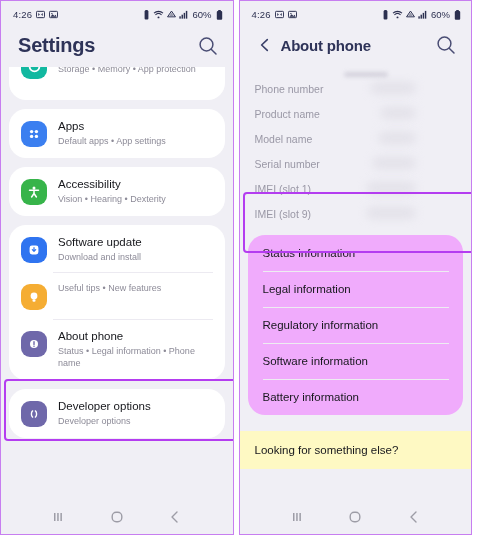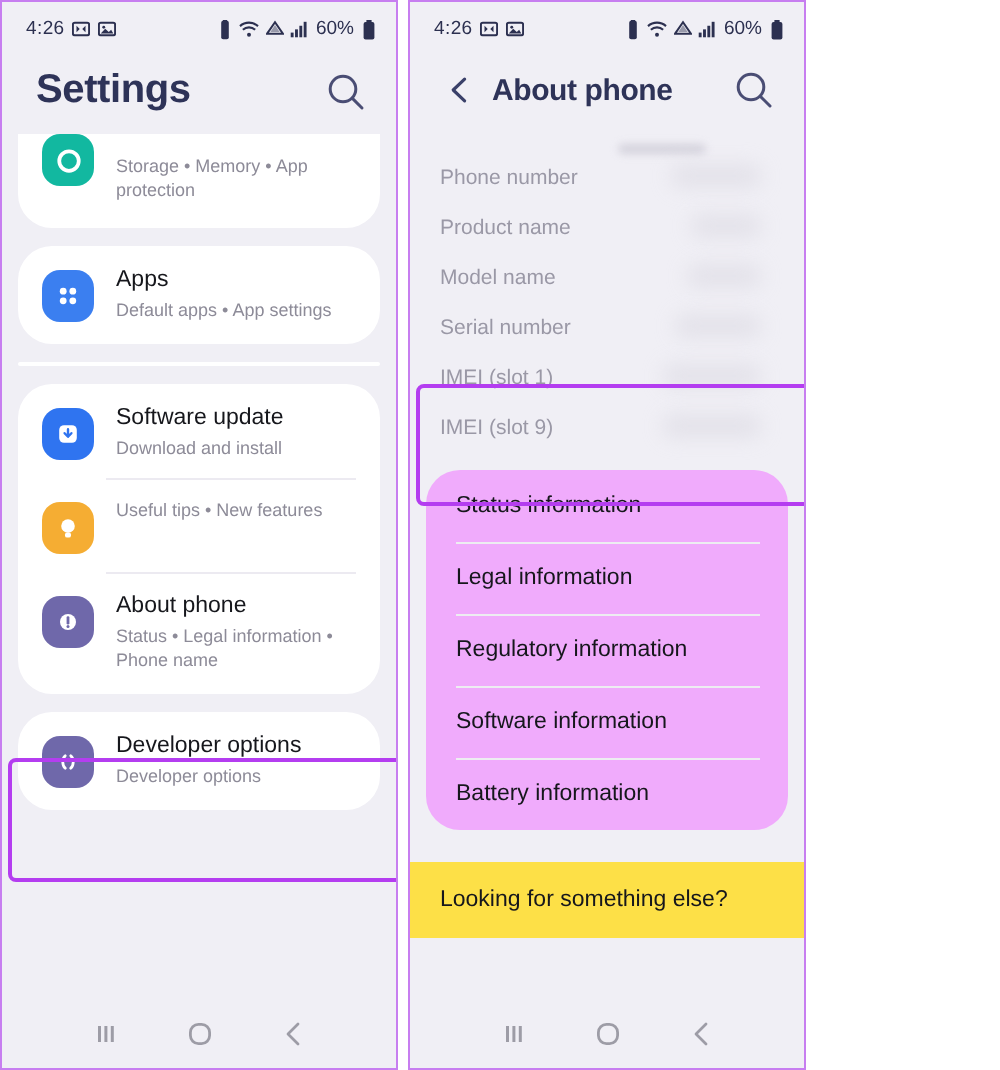--- a/index.html
+++ b/index.html
@@ -2,21 +2,21 @@
 <html><head>
 <meta charset="utf-8">
 <style>
   html,body{margin:0;padding:0;}
   body{
     width:500px;height:535px;
     background:#ffffff;
     font-family:"Liberation Sans", sans-serif;
     overflow:hidden;
   }
-  .stage{position:relative;width:403px;height:535px;display:flex;gap:5px;padding:0;box-sizing:border-box;}
+  .stage{position:relative;width:472px;height:535px;display:flex;gap:5px;padding:0;box-sizing:border-box;}
 
   .phone{
     position:relative;
     width:247px;height:535px;
     box-sizing:border-box;
     border:1.5px solid #c77ef0;
     background:#f0eff5;
     overflow:hidden;
     display:flex;flex-direction:column;
   }
@@ -72,21 +72,21 @@
   .ico{
     width:26px;height:26px;flex:0 0 26px;border-radius:9px;
     margin-right:11px;margin-top:2px;
     display:flex;align-items:center;justify-content:center;
   }
   .rtext{flex:1 1 auto;min-width:0;}
   .rtitle{font-size:11.5px;color:#16171c;line-height:14px;margin-bottom:2px;}
   .rsub{font-size:9px;color:#8d8b98;line-height:12px;}
 
   
-  .partial{padding-top:14px;height:22px;overflow:hidden;}
+  .partial{padding-top:0;height:22px;overflow:hidden;}
   .partial .ico{margin-top:-14px;}
   .partial .rtext{margin-top:-4px;}
 
   
   .infolist{padding:10px 0 0 0;}
   .inforow{
     position:relative;
     display:flex;align-items:center;
     height:25px;
     padding:0 14px 0 15px;
@@ -111,21 +111,21 @@
     position:relative;
     padding:12px 14px 12px 15px;
     font-size:11.5px;color:#16171c;
   }
   .flatrow + .flatrow::before{
     content:"";position:absolute;left:15px;right:14px;top:0;height:1px;background:#ededf1;
   }
   .lookingfor{
     margin:9px 0 0 0;padding:13px 0 13px 15px;
     font-size:11.5px;color:#16171c;
-    background:#fde047;
+    background:#fef9c3;
   }
 
   
   .hl{
     position:absolute;border:2.5px solid #b43df0;border-radius:4px;
     pointer-events:none;z-index:20;
   }
   #hl-about{left:3px;top:378px;width:229px;height:58px;}
   #hl-imei{left:3px;top:191px;width:235px;height:57px;}
 
@@ -237,20 +237,33 @@
               </svg>
           </div>
           <div class="rtext">
             <div class="rtitle">Apps</div>
             <div class="rsub">Default apps  •  App settings</div>
           </div>
         </div>
       </div>
 
       <div class="card">
+        <div class="row">
+          <div class="ico" style="background:#37b44a;">
+            <svg width="14" height="14" viewBox="0 0 14 14">
+                <circle cx="7" cy="3" r="1.5" fill="#fff"></circle>
+                <path d="M2.5 5.3 L11.5 5.3" stroke="#fff" stroke-width="1.5" stroke-linecap="round"></path>
+                <path d="M7 5.3 L7 8.5 M7 8.5 L4.6 12 M7 8.5 L9.4 12" stroke="#fff" stroke-width="1.5" stroke-linecap="round" fill="none"></path>
+              </svg>
+          </div>
+          <div class="rtext">
+            <div class="rtitle">Accessibility</div>
+            <div class="rsub">Vision  •  Hearing  •  Dexterity</div>
+          </div>
+        </div>
       </div>
 
       <div class="card">
         <div class="row">
           <div class="ico" style="background:#2f74f0;">
             <svg width="14" height="14" viewBox="0 0 14 14">
                 <rect x="2.6" y="2.6" width="8.8" height="8.8" rx="2.4" fill="#fff"></rect>
                 <path d="M7 4.6 L7 8.2 M5.3 6.6 L7 8.4 L8.7 6.6" fill="none" stroke="#2f74f0" stroke-width="1.2" stroke-linecap="round" stroke-linejoin="round"></path>
               </svg>
           </div>

